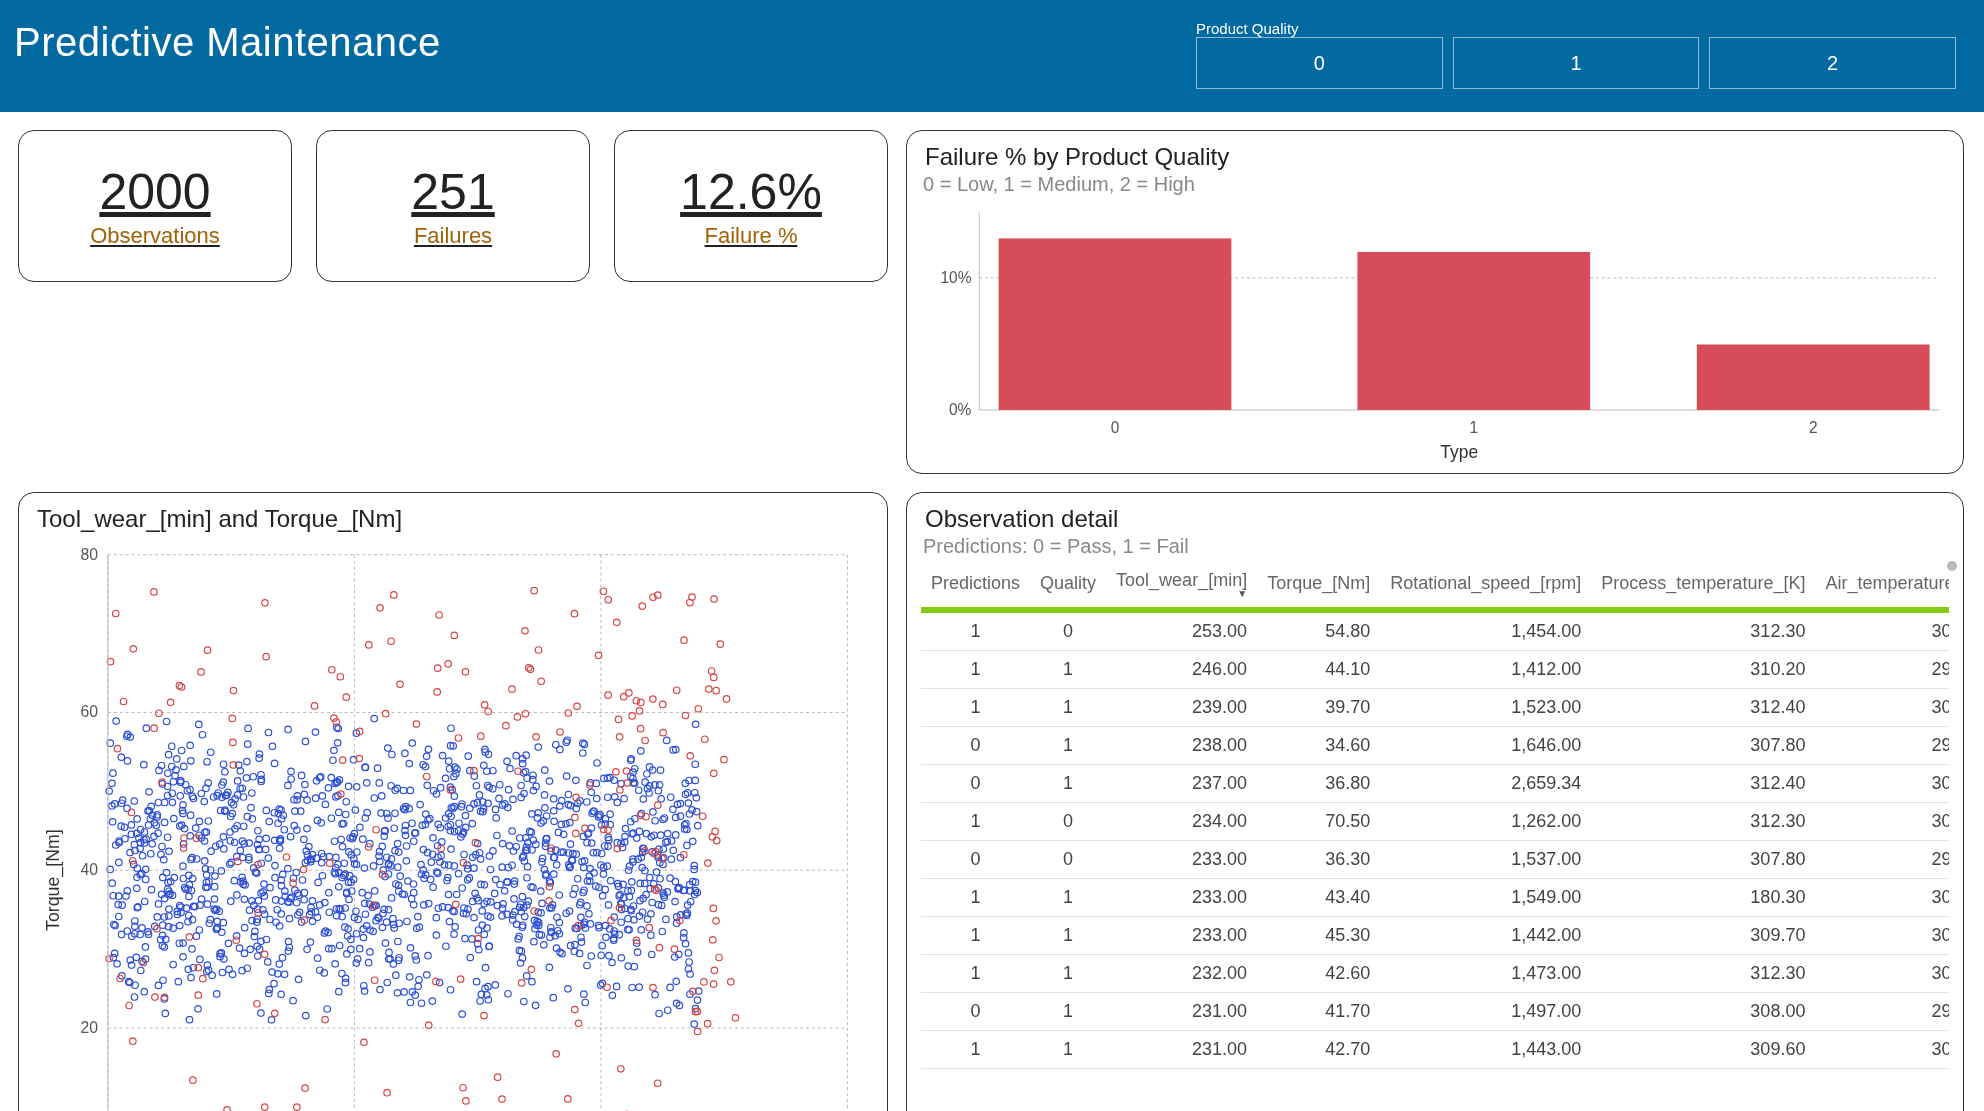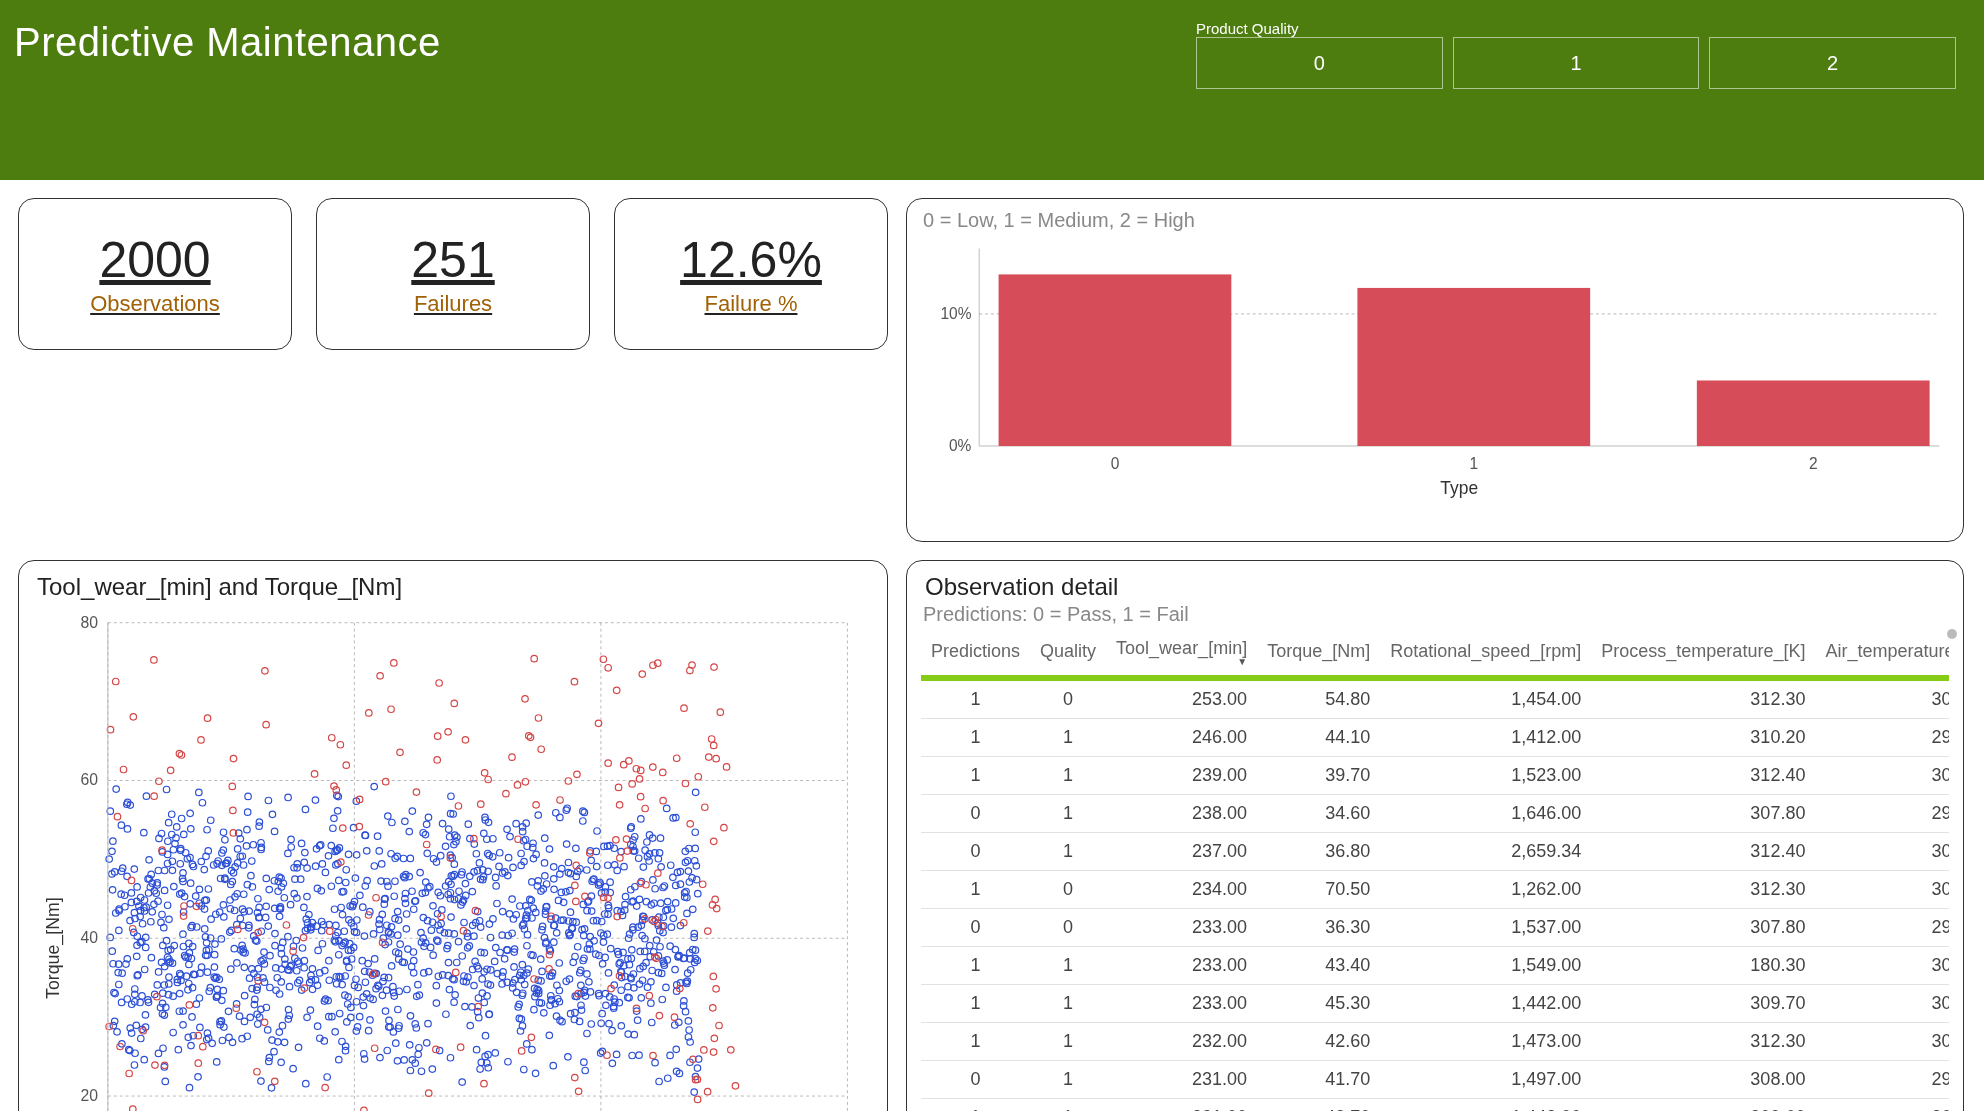--- a/index.html
+++ b/index.html
@@ -1,22 +1,22 @@
 <!DOCTYPE html>
 <html><head>
 <meta charset="utf-8">
 <style>
   * { box-sizing: border-box; margin: 0; padding: 0; }
   html, body { width: 100%; height: 100%; font-family: "Segoe UI", Arial, sans-serif; background: #fff; color: #222; }
   body { width: 1984px; height: 1111px; overflow: hidden; }
 
   .header {
-    background: #4d7c0f;
+    background: #0369a1;
     color: #fff;
-    height: 180px;
+    height: 112px;
     display: flex;
     align-items: flex-start;
     padding: 20px 28px 0 14px;
     justify-content: space-between;
   }
   .page-title { font-size: 40px; font-weight: 400; letter-spacing: .5px; }
   .slicer { width: 760px; }
   .slicer-label { font-size: 15px; font-weight: 400; }
   .slicer-row { display: flex; gap: 10px; }
   .slicer-btn {
@@ -108,20 +108,21 @@
       <div class="val">251</div>
       <div class="lbl">Failures</div>
     </div>
     <div class="kpi">
       <div class="val">12.6%</div>
       <div class="lbl">Failure %</div>
     </div>
   </div>
 
   <div class="panel bar-panel">
+    <div class="panel-title">Failure % by Product Quality</div>
     <div class="panel-sub">0 = Low, 1 = Medium, 2 = High</div>
     <svg class="bar-svg" viewBox="0 0 1060 250" preserveAspectRatio="none">
       <line class="bar-axis" x1="60" y1="200" x2="1050" y2="200"></line>
       <line class="bar-axis" x1="60" y1="10" x2="60" y2="200"></line>
       <line class="gridline" x1="60" y1="73" x2="1050" y2="73"></line>
       <text class="tick" x="52" y="205" text-anchor="end">0%</text>
       <text class="tick" x="52" y="78" text-anchor="end">10%</text>
 
       <rect class="bar-rect" x="80" width="240" y="35" height="165"></rect>
       <rect class="bar-rect" x="450" width="240" y="48" height="152"></rect>

